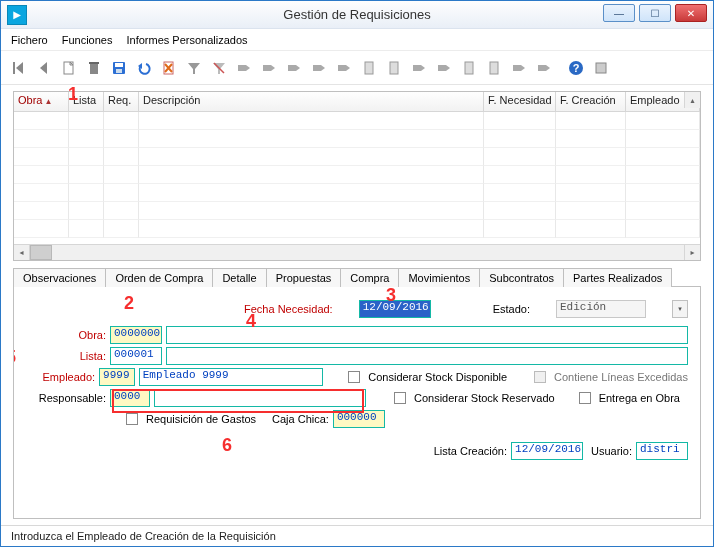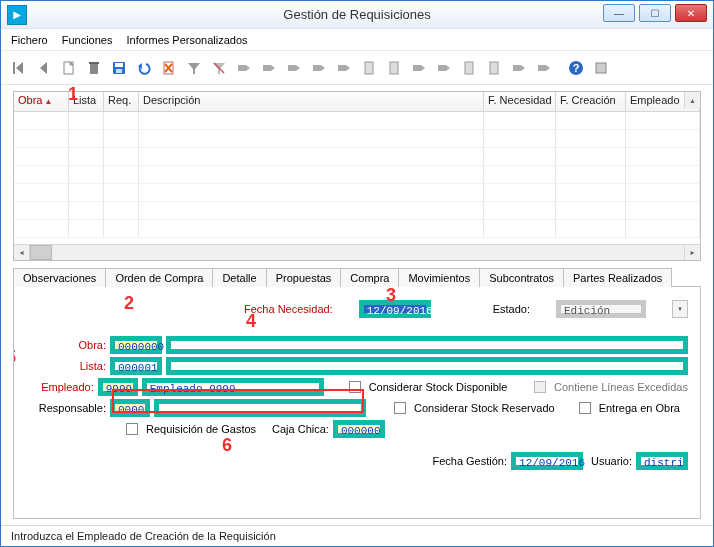--- a/index.html
+++ b/index.html
@@ -32,21 +32,21 @@
   .h-scroll .arrow.r { border-right:none; border-left:1px solid #d6d6d6; margin-left:auto; }
   .h-scroll .thumb { width:22px; background:#cfcfcf; border:1px solid #b8b8b8; }
   .tabs { display:flex; margin-top:6px; border-bottom:1px solid #bfbfbf; }
   .tab { padding:3px 9px 3px 9px; border:1px solid #bfbfbf; border-bottom:none; background:#f7f7f7; margin-right:-1px; cursor:pointer; position:relative; top:1px; }
   .tab.active { background:#fff; border-bottom:1px solid #fff; z-index:2; }
   .panel { border:1px solid #bfbfbf; border-top:none; flex:1; padding:10px 12px 8px 12px; position:relative; background:#fff; overflow:hidden; }
   .row { display:flex; align-items:center; margin:3px 0; gap:4px; }
   .lbl { text-align:right; white-space:nowrap; }
   .lbl.red { color:#c00000; }
   .lbl.grey { color:#777; }
-  .inp { border:5px solid #14b8a6; height:18px; padding:0 3px; font-family:"Courier New", monospace; font-size:11px; color:#0040c0; background:#fff; }
+  .inp { border:1px solid #14b8a6; height:18px; padding:0 3px; font-family:"Courier New", monospace; font-size:11px; color:#0040c0; background:#fff; }
   .inp.yellow { background:#fef9c3; }
   .inp.sel { background:#2a62c8; color:#fff; }
   .inp.flat { background:#f5f5f5; color:#555; border-color:#c8c8c8; }
   .inp.blue { color:#0040c0; background:#fff; }
   .chk { width:12px; height:12px; border:1px solid #888; background:#fff; display:inline-block; margin-right:4px; flex-shrink:0; }
   .chk.dis { background:#f0f0f0; border-color:#bbb; }
   .dropdown-btn { width:16px; height:18px; border:1px solid #c0c0c0; background:#f4f4f4; display:flex; align-items:center; justify-content:center; font-size:7px; color:#555; }
   .red-callout { position:absolute; color:#f62e2e; font-size:18px; font-weight:bold; pointer-events:none; z-index:20; }
   .red-box { position:absolute; border:2px solid #f62e2e; pointer-events:none; z-index:19; }
   .statusbar { height:20px; border-top:1px solid #d8d8d8; padding:10px 10px; color:#222; display:flex; align-items:center; }
@@ -306,21 +306,21 @@
 
     <div class="panel" style="position:relative;">
 
       <div class="red-callout" style="left:110px; top:6px;">2</div>
       <div class="red-callout" style="left:372px; top:-2px;">3</div>
       <div class="red-callout" style="left:232px; top:24px;">4</div>
       <div class="red-callout" style="left:-8px; top:60px;">5</div>
       <div class="red-callout" style="left:208px; top:148px;">6</div>
       <div class="red-box" style="left:98px; top:102px; width:252px; height:24px;"></div>
 
-      <div class="row" style="justify-content:flex-end; margin-bottom:18px;gap:26px;">
+      <div class="row" style="justify-content:flex-end; margin-bottom:8px;gap:26px;">
         <span class="lbl red">Fecha Necesidad:</span>
         <span class="inp sel" style="width:72px">12/09/2016</span>
         <span style="width:10px"></span>
         <span class="lbl">Estado:</span>
         <span class="inp flat" style="width:90px">Edición</span>
         <span class="dropdown-btn">▾</span>
       </div>
 
       <div class="row">
         <span class="lbl red" style="width:80px">Obra:</span>
@@ -360,21 +360,21 @@
 
       <div class="row" style="padding-left:100px;">
         <span class="chk"></span>
         <span class="lbl">Requisición de Gastos</span>
         <span style="width:8px"></span>
         <span class="lbl">Caja Chica:</span>
         <span class="inp yellow" style="width:52px">000000</span>
       </div>
 
       <div class="row" style="justify-content:flex-end; margin-top:14px;">
-        <span class="lbl">Fecha Gestión:</span>
+        <span class="lbl">Lista Creación:</span>
         <span class="inp blue" style="width:72px">12/09/2016</span>
         <span class="lbl" style="margin-left:4px">Usuario:</span>
         <span class="inp blue" style="width:52px">distri</span>
       </div>
 
     </div>
 
     <div style="height:6px"></div>
   </div>
 

